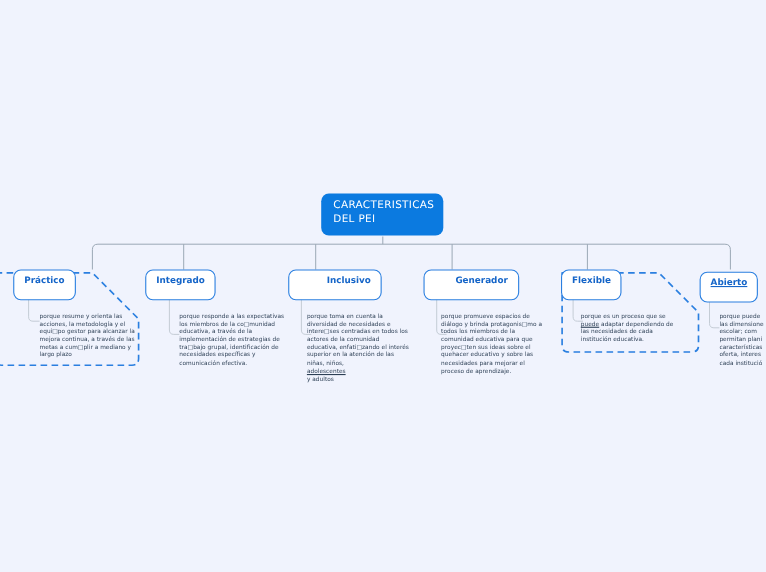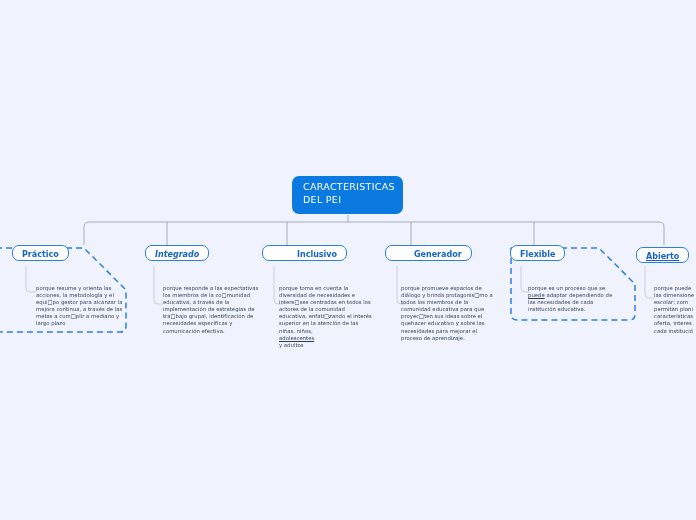--- a/index.html
+++ b/index.html
@@ -46,21 +46,21 @@
     font-weight: normal;
     line-height: 12.5px;
     letter-spacing: 0.3px;
   }
   
   .pill {
     position: absolute;
     background: #ffffff;
     border: 1.6px solid #2a7fe0;
     border-radius: 7px;
-    height: 16px;
+    height: 28px;
     box-sizing: border-box;
     color: #1565c8;
     font-size: 8px;
     font-weight: bold;
     line-height: 17px;
     text-align: right;
     white-space: nowrap;
     padding: 0 9px;
   }
   
@@ -126,21 +126,21 @@
 
   <div class="root-node">
     <span>CARACTERISTICAS DEL PEI</span>
   </div>
 
   <div class="pill" style="left:12px; top:245px;">
     <span>Práctico</span>
   </div>
   <div class="desc" style="left:36px; top:285px; width:90px;"><span> porque resume y orienta las acciones, la metodología y el equi</span><span>□</span><span>po gestor para alcanzar la mejora continua, a través de las metas a cum</span><span>□</span><span>plir a mediano y largo plazo</span></div>
 
-  <div class="pill" style="left:145px; top:245px;font-style:italic;">
+  <div class="pill" style="left:132px; top:245px;">
     <span>Integrado</span>
   </div>
   <div class="desc" style="left:163px; top:285px; width:96px;"><span> porque responde a las expectativas los miembros de la co</span><span>□</span><span>munidad educativa, a través de la implementación de estrategias de tra</span><span>□</span><span>bajo grupal, identificación de necesidades específicas y comunicación efectiva.</span></div>
 
   <div class="pill" style="left:262px; top:245px;padding-left:34px;">
     <span>Inclusivo</span>
   </div>
   <div class="desc" style="left:279px; top:285px; width:94px;"><span> porque toma en cuenta la diversidad de necesidades e intere</span><span>□</span><span>ses centradas en todos los actores de la comunidad educativa, enfati</span><span>□</span><span>zando el interés superior en la atención de las niñas, niños,</span><br><span class="u">adolescentes</span><br><span> y adultos</span></div>
 
   <div class="pill" style="left:385px; top:245px;padding-left:28px;">

